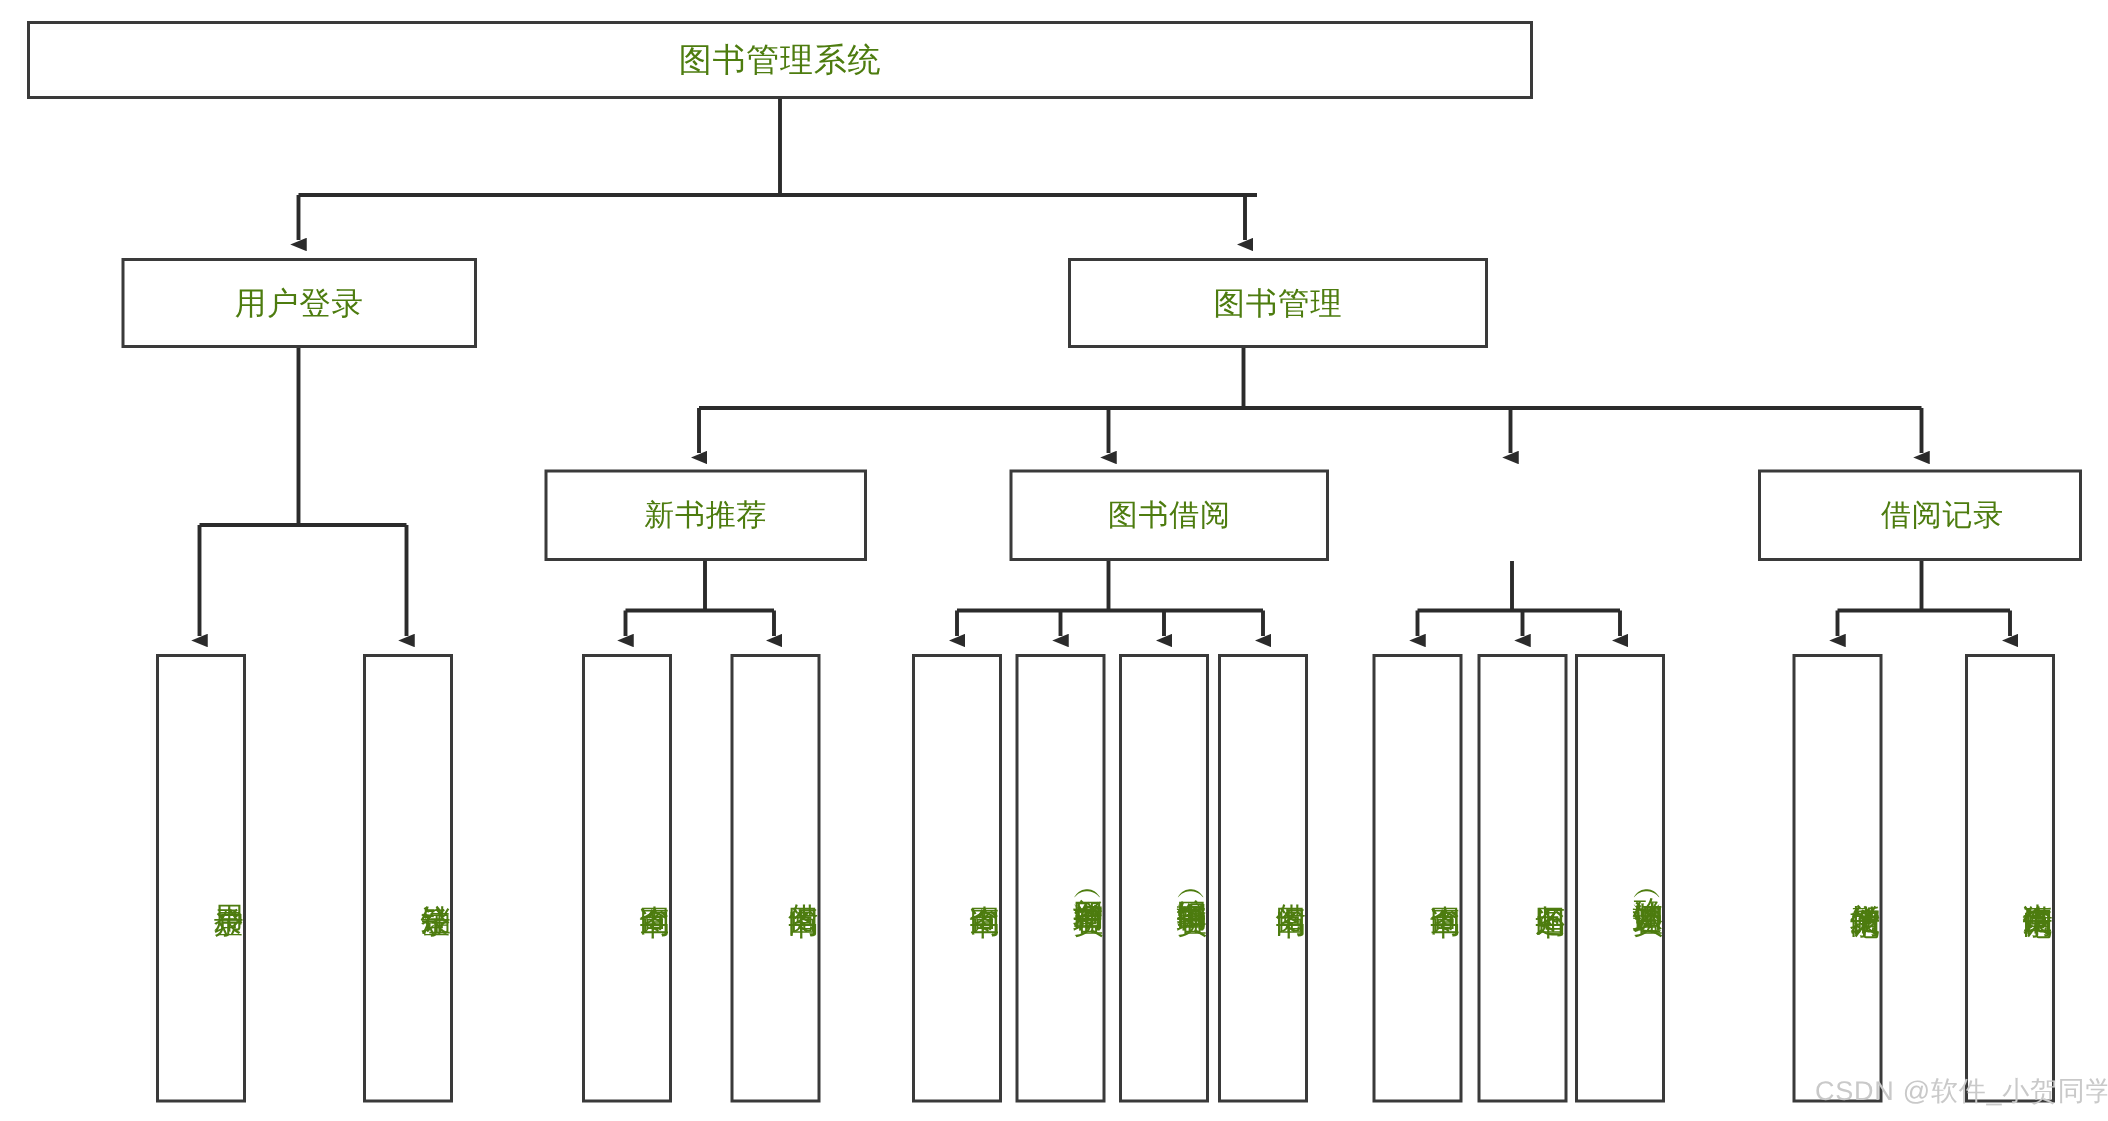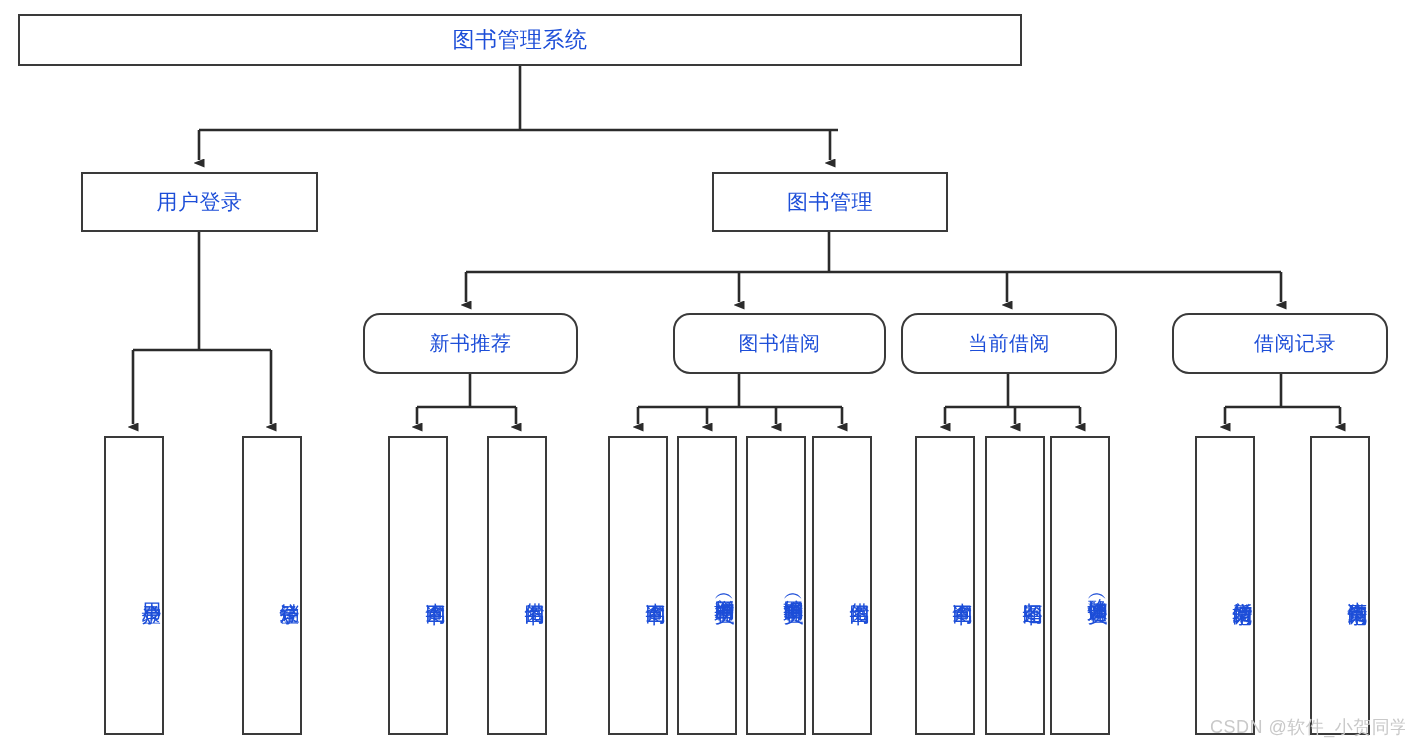--- a/index.html
+++ b/index.html
@@ -25,32 +25,31 @@
     height: 747px;
   }
   .node {
     position: absolute;
     box-sizing: border-box;
     border: 2.5px solid #3a3a3a;
     background: #ffffff;
     display: flex;
     align-items: center;
     justify-content: center;
-    color: #1d4ed8;
+    color: #4d7c0f;
     letter-spacing: 0.5px;
   }
   .node.root {
     font-size: 22px;
   }
   .node.level2 {
     font-size: 21px;
   }
   .node.level3 {
     font-size: 20px;
-    border-radius: 17px;
   }
   .node.leaf {
     font-size: 20px;
     writing-mode: vertical-rl;
     text-orientation: upright;
     align-items: flex-start;
     justify-content: center;
     padding-top: 6px;
     line-height: 1.08;
     letter-spacing: 1px;
@@ -124,32 +123,29 @@
     </g>
   </svg>
 
   <div class="node root" style="left:18px; top:14px; width:1004px; height:52px;">
     <span>图书管理系统</span>
   </div>
 
   <div class="node level2" style="left:81px; top:172px; width:237px; height:60px;">
     <span>用户登录</span>
   </div>
-  <div class="node level2" style="left:712px; top:172px; width:236px; height:60px;">
+  <div class="node level2" style="left:712px; top:172px; width:280px; height:60px;">
     <span>图书管理</span>
   </div>
 
   <div class="node level3" style="left:363px; top:313px; width:215px; height:61px;">
     <span>新书推荐</span>
   </div>
   <div class="node level3" style="left:633px; top:313px; width:213px; height:61px;margin-left:40px;">
     <span>图书借阅</span>
-  </div>
-  <div class="node level3" style="left:901px; top:313px; width:216px; height:61px;">
-    <span>当前借阅</span>
   </div>
   <div class="node level3" style="left:1172px; top:313px; width:216px; height:61px;padding-left:30px;">
     <span>借阅记录</span>
   </div>
 
   <div class="node leaf" style="left:104px; top:436px; width:60px; height:299px;">
     <span>用户登录</span>
   </div>
   <div class="node leaf" style="left:242px; top:436px; width:60px; height:299px;">
     <span>注销登录</span>

